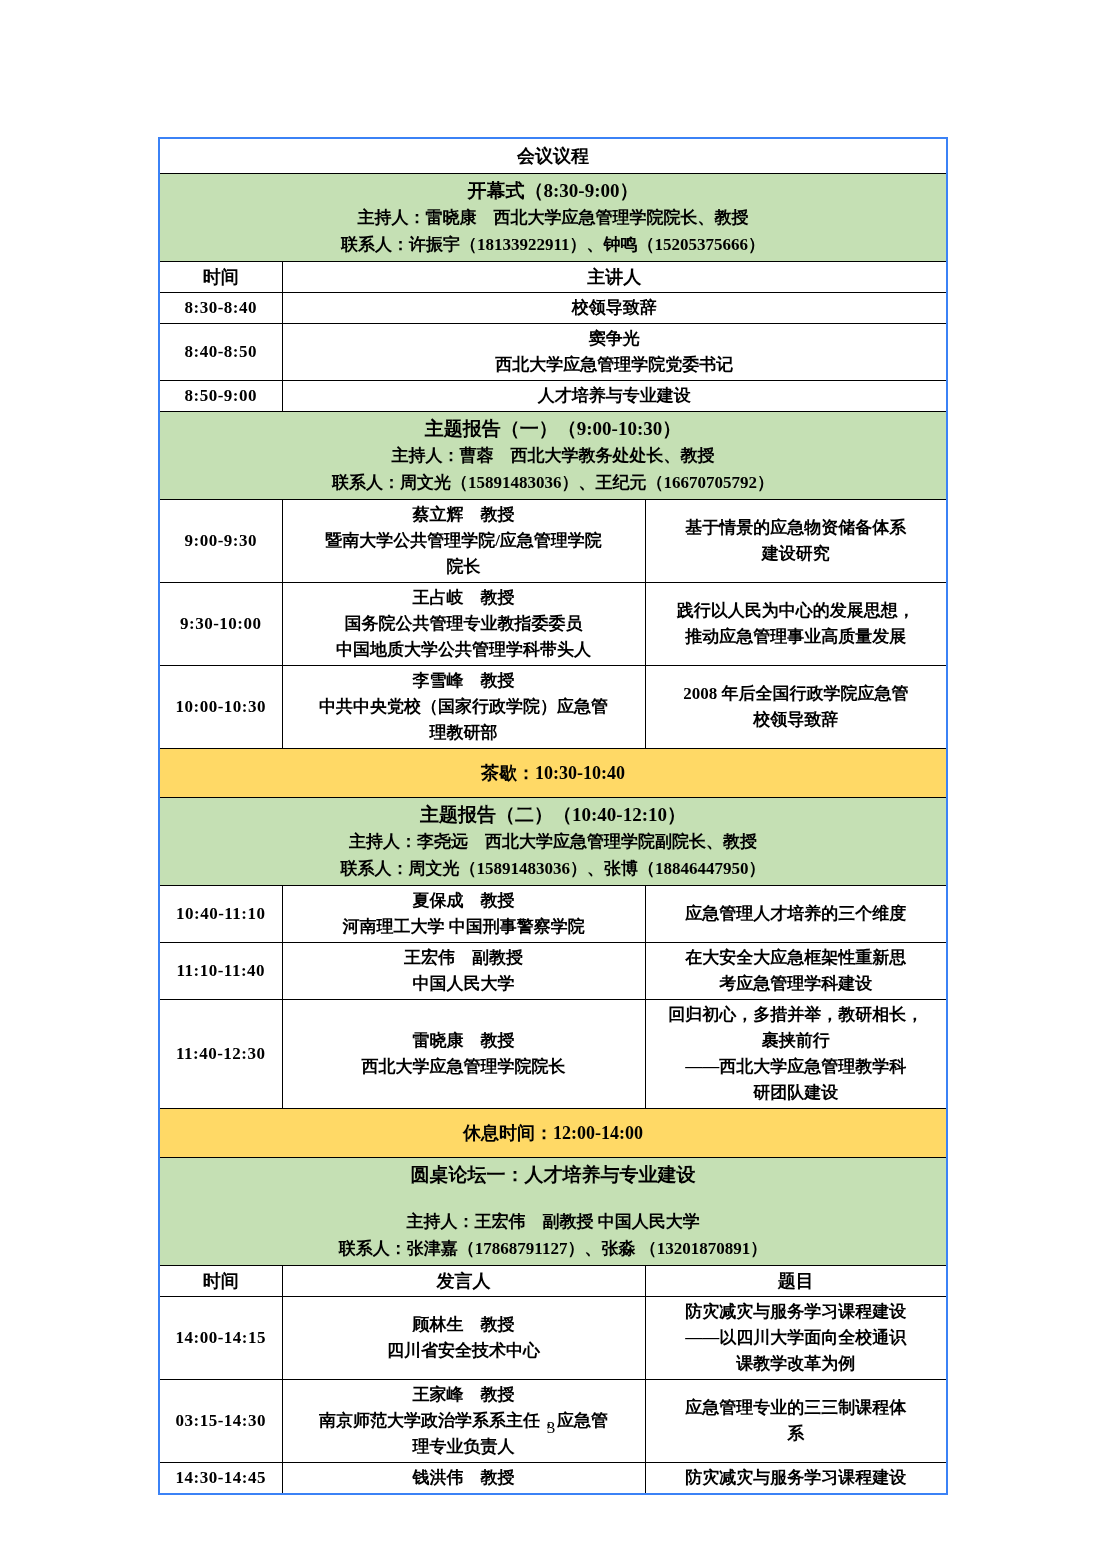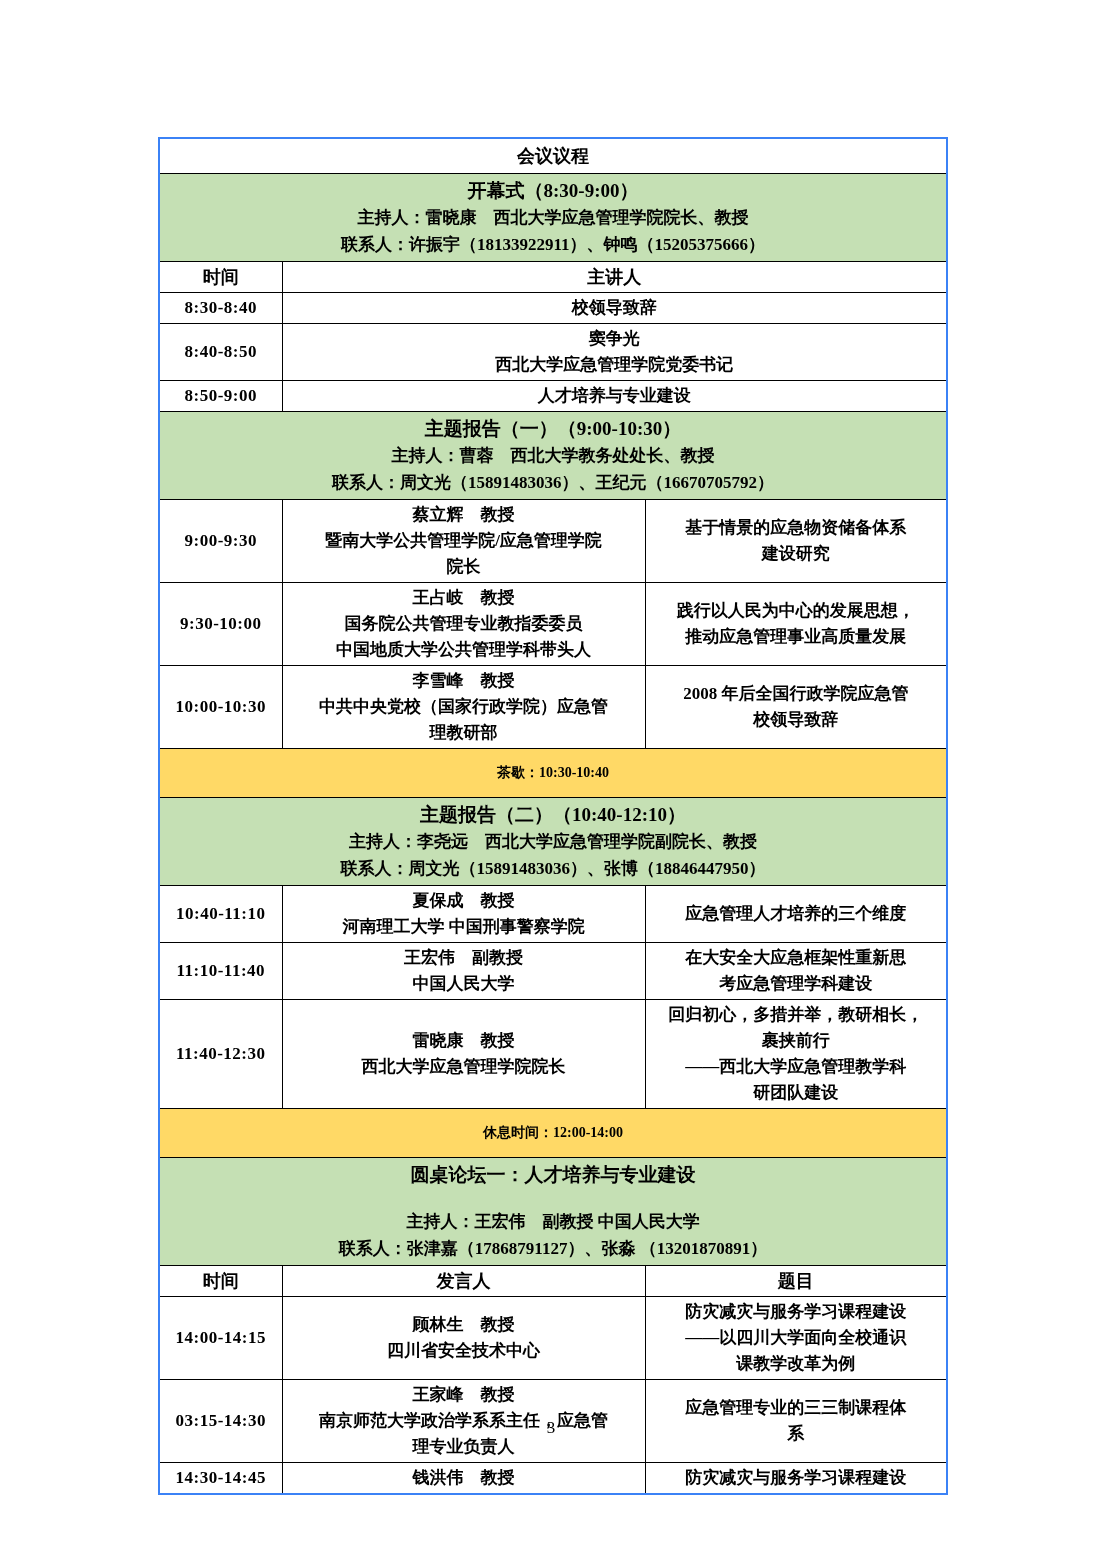--- a/index.html
+++ b/index.html
@@ -42,21 +42,21 @@
   }
   tr.row-section td {
     background: var(--section-green, #c5e0b4);
     padding: 3px 0;
   }
   .section-line { line-height: 27px; font-size: 17px; }
   .section-heading { font-size: 19px; }
   .spacer-line { height: 20px; }
   tr.row-banner td {
     background: var(--banner-yellow, #ffd966);
-    font-size: 14px;
+    font-size: 18px;
     padding: 11px 4px;
   }
   tr.row-header th {
     background: #ffffff;
     font-size: 18px;
     padding: 2px 4px;
   }
   td.time-cell { font-size: 17px; letter-spacing: 0.5px; }
   td.valign-top { vertical-align: top; margin-left: 12px; }
   .cell-line { line-height: 26px; }

